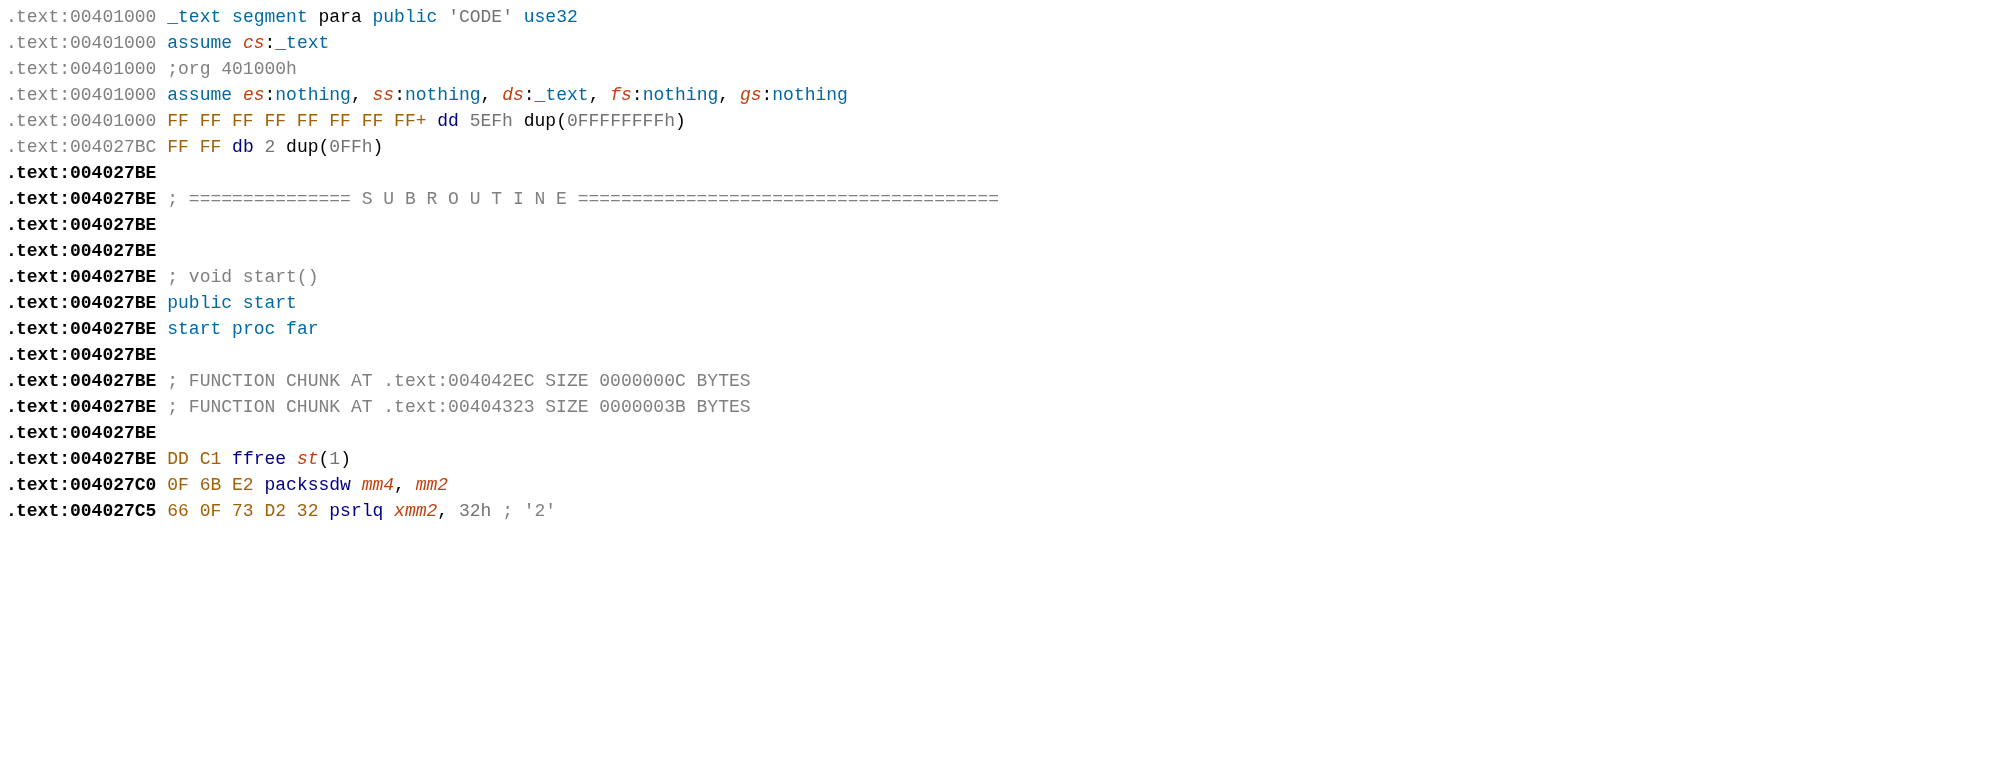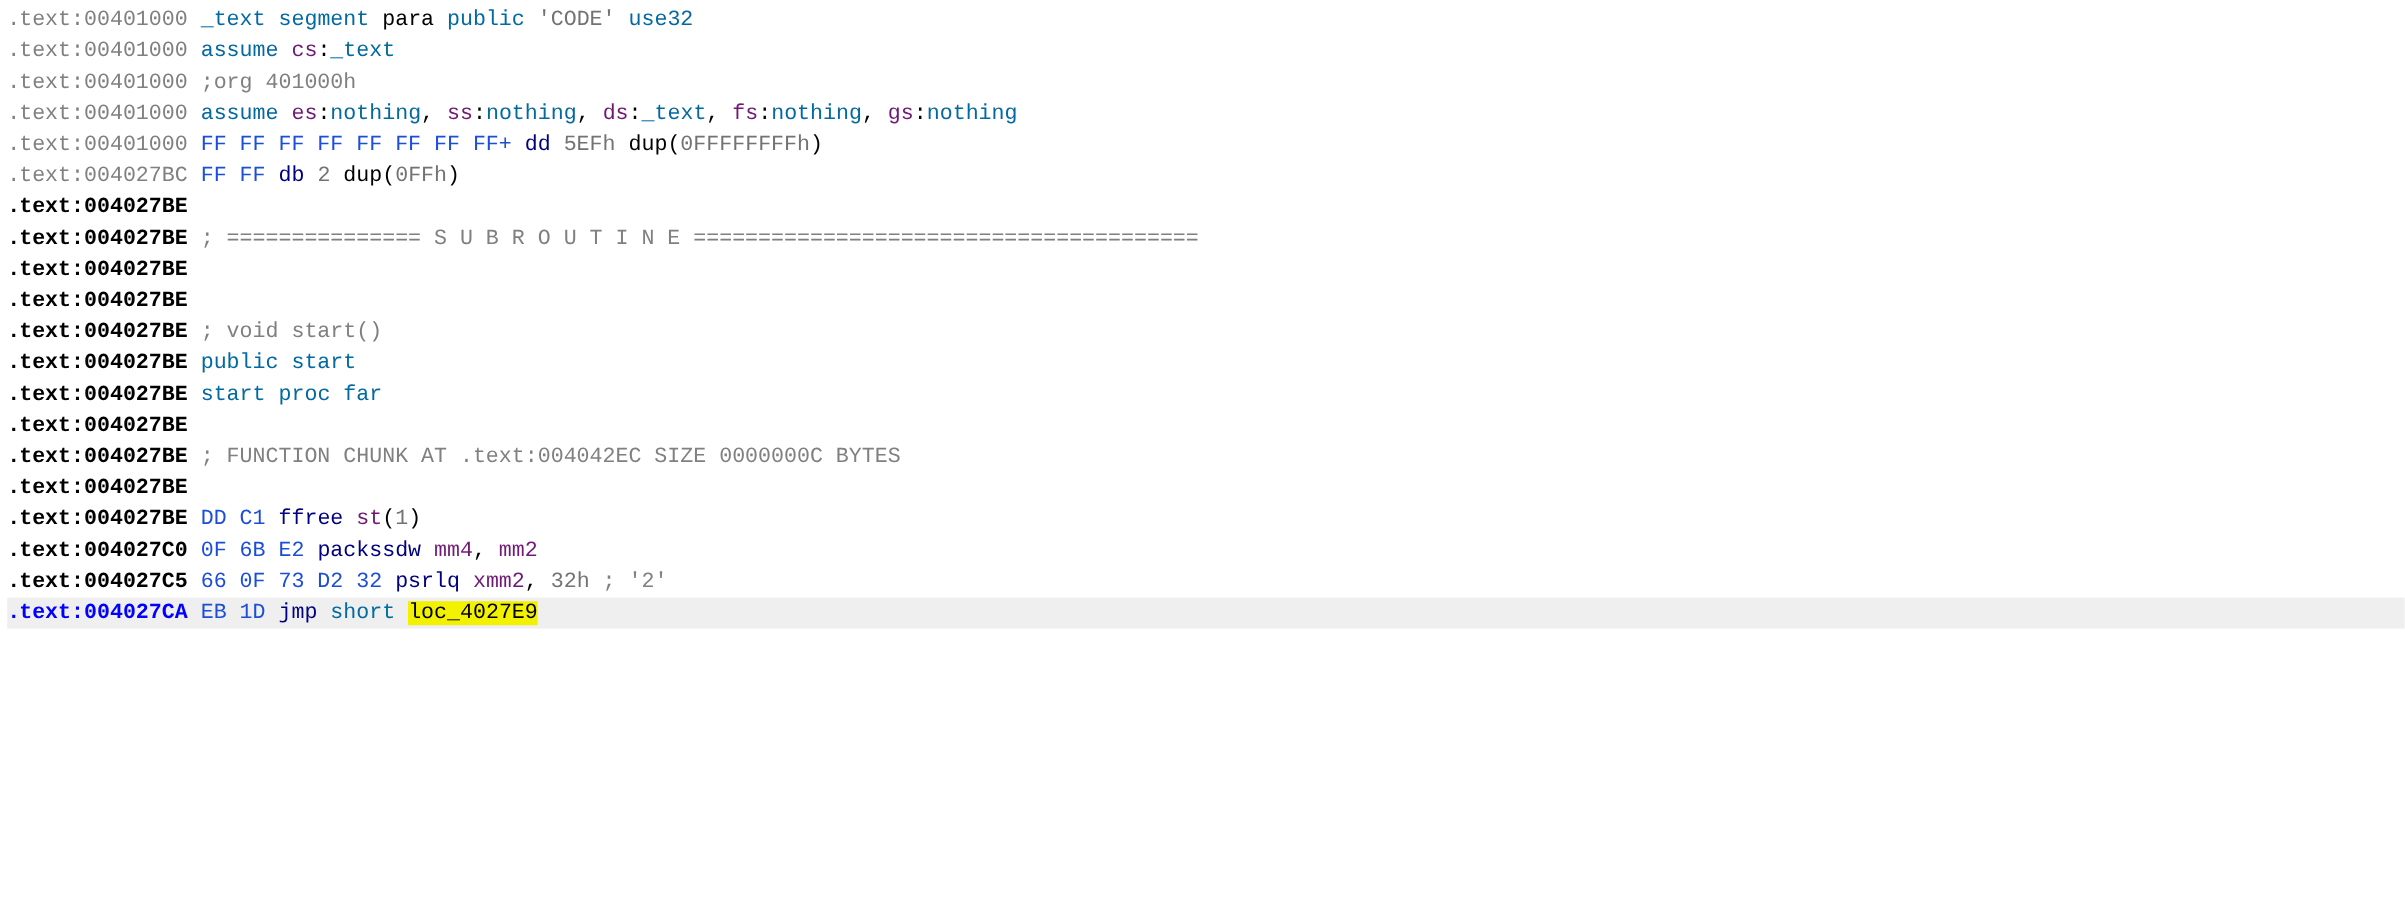--- a/index.html
+++ b/index.html
@@ -34,36 +34,37 @@
   }
   .addr-dim {
     font-weight: normal;
     color: #808080;
   }
   .addr-sel {
     font-weight: bold;
     color: #0000ff;
   }
   .bytes {
-    color: #1d4ed8;
+    color: #a16207;
     font-family: Liberation Mono, monospace;
   }
   .kw, .mnemonic, .blue {
     color: #0369a1;
     text-align: center;
   }
   .navy {
     color: #000080;
     text-align: center;
   }
   .green {
     color: #737373;
   }
   .teal {
-    color: #701a75;
+    color: #c2410c;
+    font-style: italic;
   }
   .grey {
     color: #808080;
   }
   .op {
     color: #000000;
   }
   .hlname {
     background: #f2f200; 
     color: #000;
@@ -81,18 +82,18 @@
     <div class="row"><span class="bullet addr-dim">.</span><span class="addr-dim">text:004027BC</span> <span class="bytes">FF FF</span>                                          <span class="navy">db </span><span class="green">2</span><span class="op"> dup</span><span class="op">(</span><span class="green">0FFh</span><span class="op">)</span></div>
     <div class="row"><span class="bullet addr-active">.</span><span class="addr-active">text:004027BE</span> <span class="bytes"></span>                                               </div>
     <div class="row"><span class="bullet addr-active">.</span><span class="addr-active">text:004027BE</span> <span class="bytes"></span>                             <span class="grey">; =============== S U B R O U T I N E =======================================</span></div>
     <div class="row"><span class="bullet addr-active">.</span><span class="addr-active">text:004027BE</span> <span class="bytes"></span>                                               </div>
     <div class="row"><span class="bullet addr-active">.</span><span class="addr-active">text:004027BE</span> <span class="bytes"></span>                                               </div>
     <div class="row"><span class="bullet addr-active">.</span><span class="addr-active">text:004027BE</span> <span class="bytes"></span>                             <span class="grey">; void start()</span></div>
     <div class="row"><span class="bullet addr-active">.</span><span class="addr-active">text:004027BE</span> <span class="bytes"></span>                                               <span class="blue">public</span><span class="blue"> start</span></div>
     <div class="row"><span class="bullet addr-active">.</span><span class="addr-active">text:004027BE</span> <span class="bytes"></span>                             <span class="blue">start</span>             <span class="blue">proc</span><span class="blue"> far</span></div>
     <div class="row"><span class="bullet addr-active">.</span><span class="addr-active">text:004027BE</span> <span class="bytes"></span>                                               </div>
     <div class="row"><span class="bullet addr-active">.</span><span class="addr-active">text:004027BE</span> <span class="bytes"></span>                             <span class="grey">; FUNCTION CHUNK AT .text:004042EC SIZE 0000000C BYTES</span></div>
+    <div class="row"><span class="bullet addr-active">.</span><span class="addr-active">text:004027BE</span> <span class="bytes"></span>                             <span class="grey">; FUNCTION CHUNK AT .text:00404323 SIZE 0000003B BYTES</span></div>
     <div class="row"><span class="bullet addr-active">.</span><span class="addr-active">text:004027BE</span> <span class="bytes"></span>                                               </div>
     <div class="row"><span class="bullet addr-active">.</span><span class="addr-active">text:004027BE</span> <span class="bytes">DD C1</span>                                          <span class="navy">ffree   </span><span class="teal">st</span><span class="op">(</span><span class="green">1</span><span class="op">)</span></div>
     <div class="row"><span class="bullet addr-active">.</span><span class="addr-active">text:004027C0</span> <span class="bytes">0F 6B E2</span>                                       <span class="navy">packssdw </span><span class="teal">mm4</span><span class="op">, </span><span class="teal">mm2</span></div>
     <div class="row"><span class="bullet addr-active">.</span><span class="addr-active">text:004027C5</span> <span class="bytes">66 0F 73 D2 32</span>                                 <span class="navy">psrlq   </span><span class="teal">xmm2</span><span class="op">, </span><span class="green">32h</span><span class="grey"> ; '2'</span></div>
-    <div class="row hl"><span class="bullet addr-sel">.</span><span class="addr-sel">text:004027CA</span> <span class="bytes">EB 1D</span>                                          <span class="navy">jmp     </span><span class="blue">short</span><span class="op"> </span><span class="op hlname">loc_4027E9</span></div>
   </div>
 
 </body></html>

